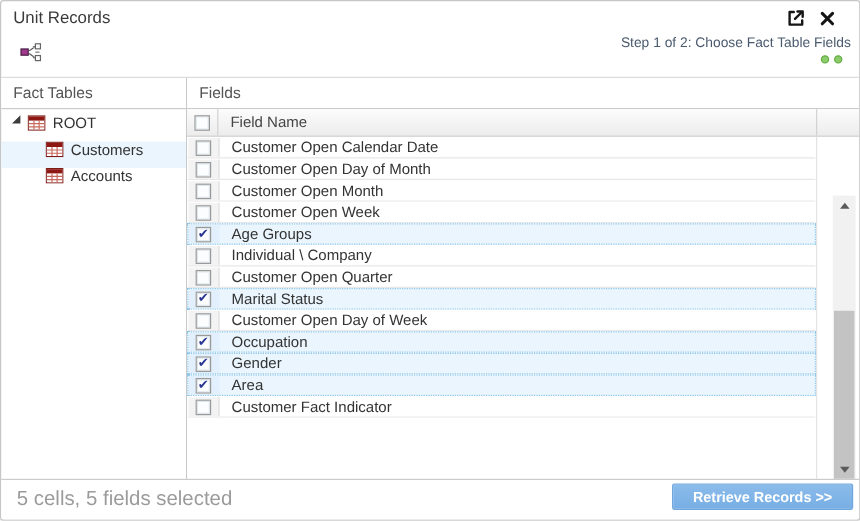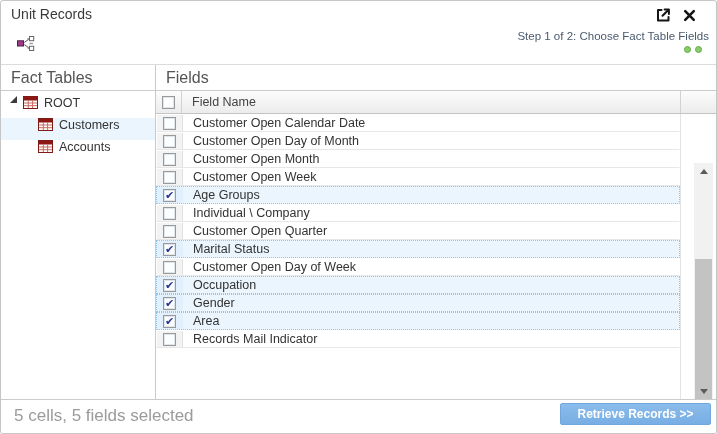--- a/index.html
+++ b/index.html
@@ -15,21 +15,21 @@
   
   .toolbar { position:absolute; top:25px; left:0; right:0; height:38px; }
   .hier-btn { position:absolute; left:13px; top:7px; width:22px; height:20px; display:flex; align-items:center; justify-content:center; cursor:pointer; }
   .step-area { position:absolute; right:7px; top:4px; text-align:right; }
   .step-label { font-size:11.5px; color:#4A5A6E; }
   .step-dots { margin-top:4px; display:flex; gap:4px; justify-content:flex-end; padding-right:7px; }
   .dot { width:7px; height:7px; border-radius:50%; box-sizing:border-box; background:var(--step-dot-green,#8CCB6A); border:1px solid #61AE44; }
 
   
   .main { position:absolute; top:63px; left:0; right:0; bottom:33px; border-top:1px solid #DCDCDC; display:flex; }
-  .panel-header { height:25px; line-height:25px; padding-left:10px; font-size:16px; color:#555; border-bottom:1px solid #CBCBCB; background:#fff; }
+  .panel-header { height:25px; line-height:25px; padding-left:10px; font-size:13px; color:#555; border-bottom:1px solid #CBCBCB; background:#fff; }
 
   .left-panel { width:155px; box-sizing:border-box; border-right:1px solid #C9C9C9; }
   .tree { padding-top:5px; }
   .tree-row { height:22px; display:flex; align-items:flex-start; font-size:12.5px; color:#333; cursor:default; }
   .tree-row.root { padding-left:9px; }
   .tree-row.child { padding-left:37px; }
   .tree-row.selected { background:var(--selection-blue,#E3F1FB); }
   .tri { width:0; height:0; border-left:7px solid transparent; border-bottom:7px solid #3C3C3C; margin-right:6px; }
   .tree-icon { margin-right:6px; flex:none; display:flex; }
 
@@ -244,21 +244,21 @@
     <div class="cb-cell">
                 <span class="checkbox">✔</span>
               </div>
     <div class="name-cell">Area</div>
   </div>
 
   <div class="field-row">
     <div class="cb-cell">
                 <span class="checkbox"></span>
               </div>
-    <div class="name-cell">Records Mail Indicator</div>
+    <div class="name-cell">Customer Fact Indicator</div>
   </div>
 </div>
         <div class="scrollbar">
           <div class="sb-up">
               <span class="arr"></span>
             </div>
           <div class="sb-thumb"></div>
           <div class="sb-down">
               <span class="arr"></span>
             </div>

